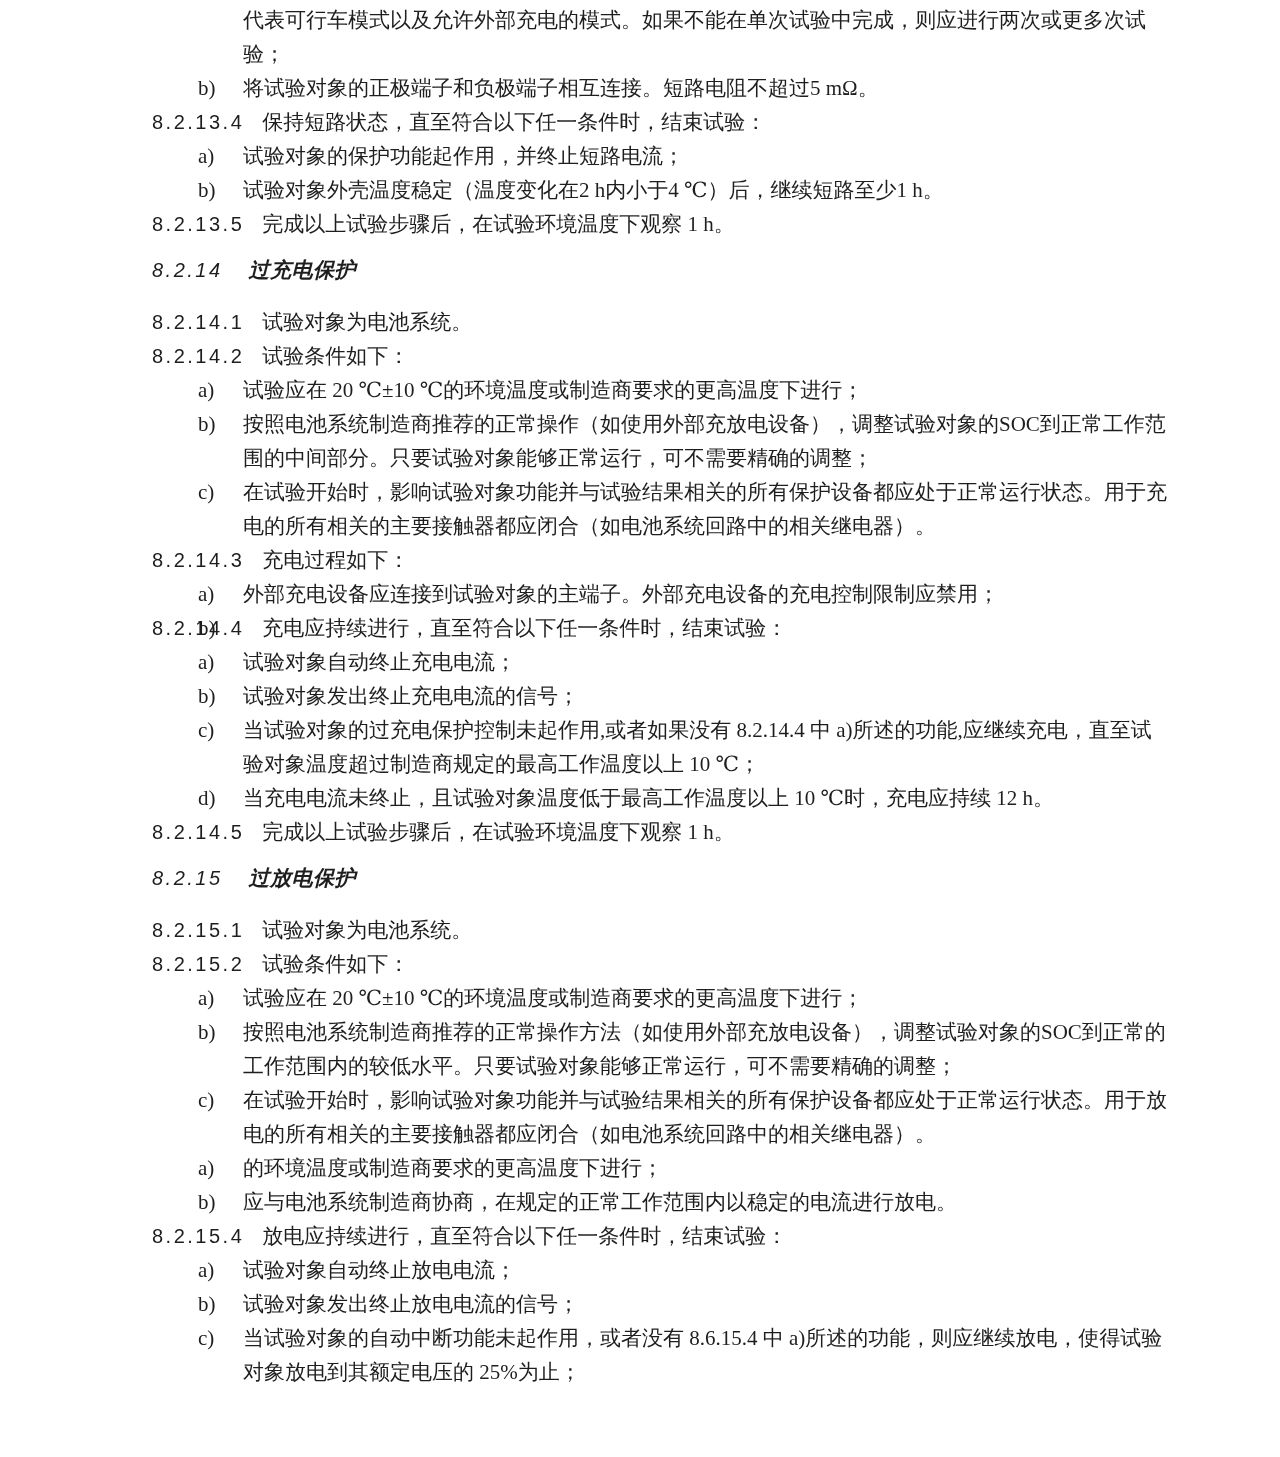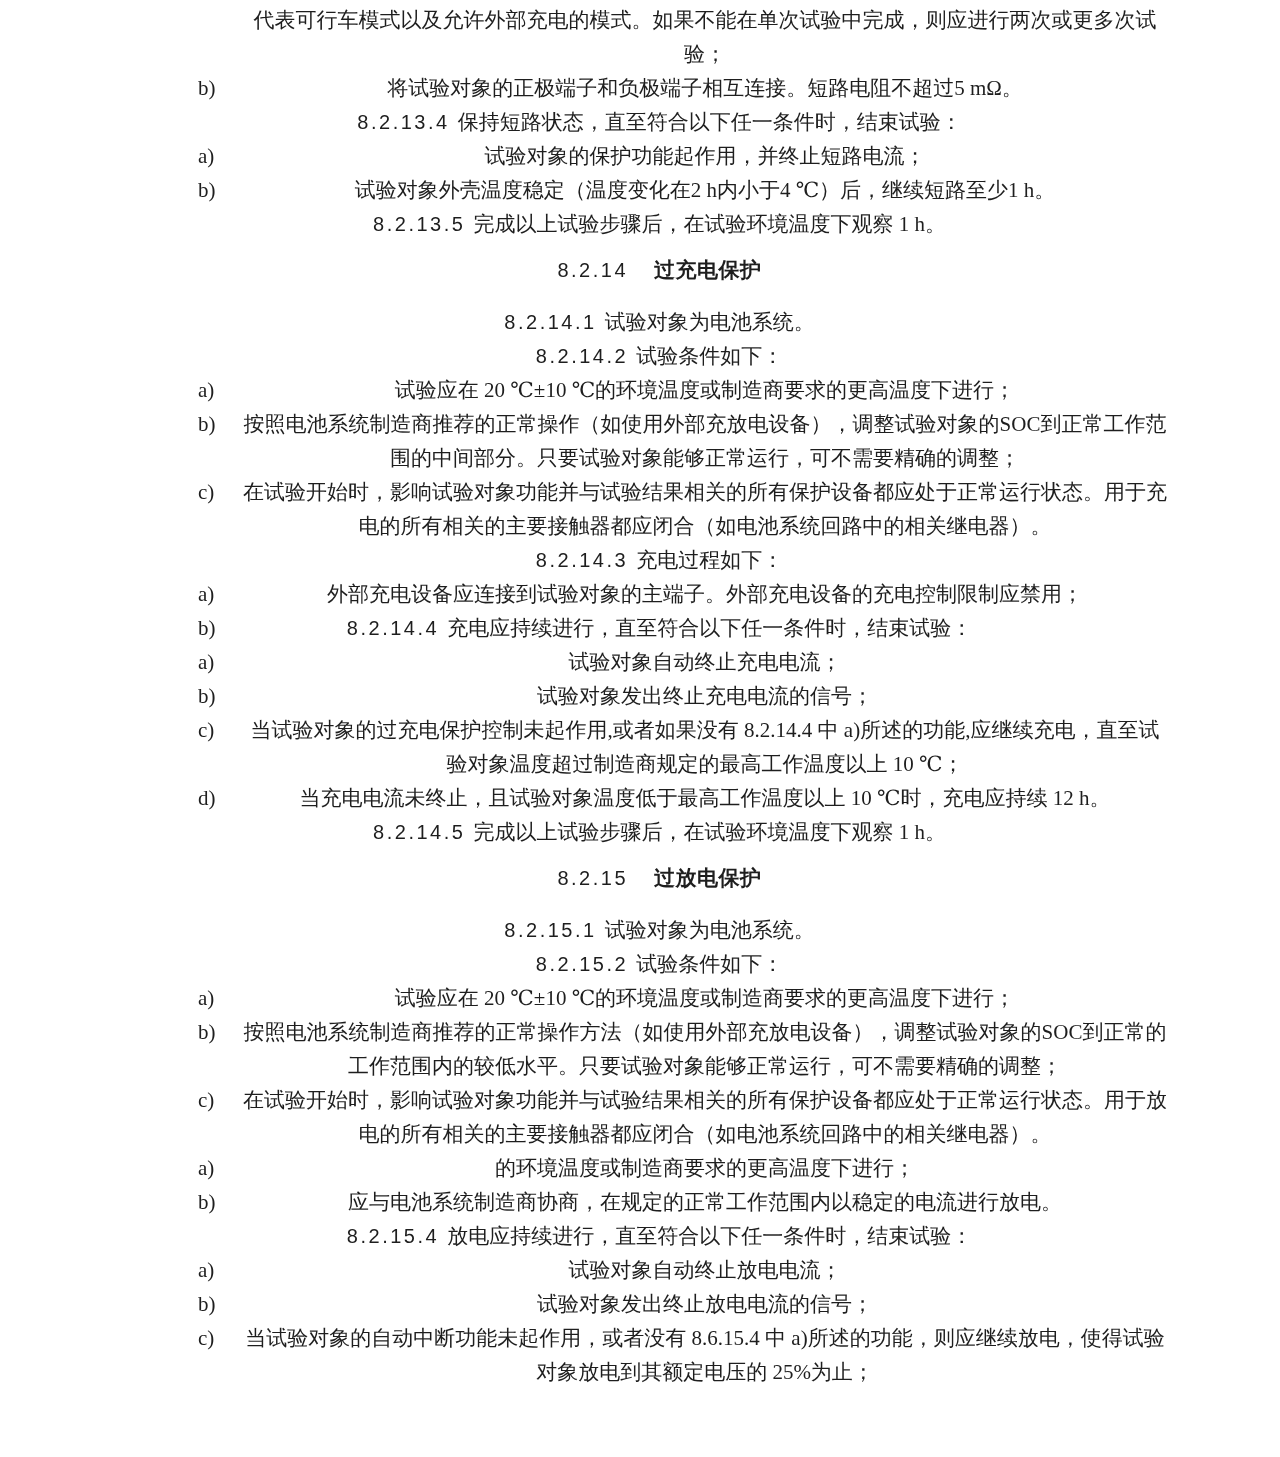--- a/index.html
+++ b/index.html
@@ -15,34 +15,35 @@
   }
   .page {
     width: 1280px;
     height: 1457px;
     padding: 3px 113px 0 152px;
     background: #ffffff;
   }
   .block {
     font-size: 21px;
     line-height: 34px;
-    text-align: center;
+    text-align: left;
   }
   
   .clause .num {
     font-family: "Liberation Sans", "DejaVu Sans", sans-serif;
     font-size: 20px;
     letter-spacing: 2.5px;
-    margin-right: 8px;
+    margin-right: 18px;
     white-space: nowrap;
   }
   
   .heading {
     margin: 12px 0 18px 0;
     font-family: "Liberation Sans", "DejaVu Sans", sans-serif;
+    font-style: italic;
   }
   .heading .num {
     font-size: 20px;
     letter-spacing: 2.5px;
     margin-right: 26px;
     font-weight: normal;
     white-space: nowrap;
   }
   .heading .title {
     font-weight: bold;

